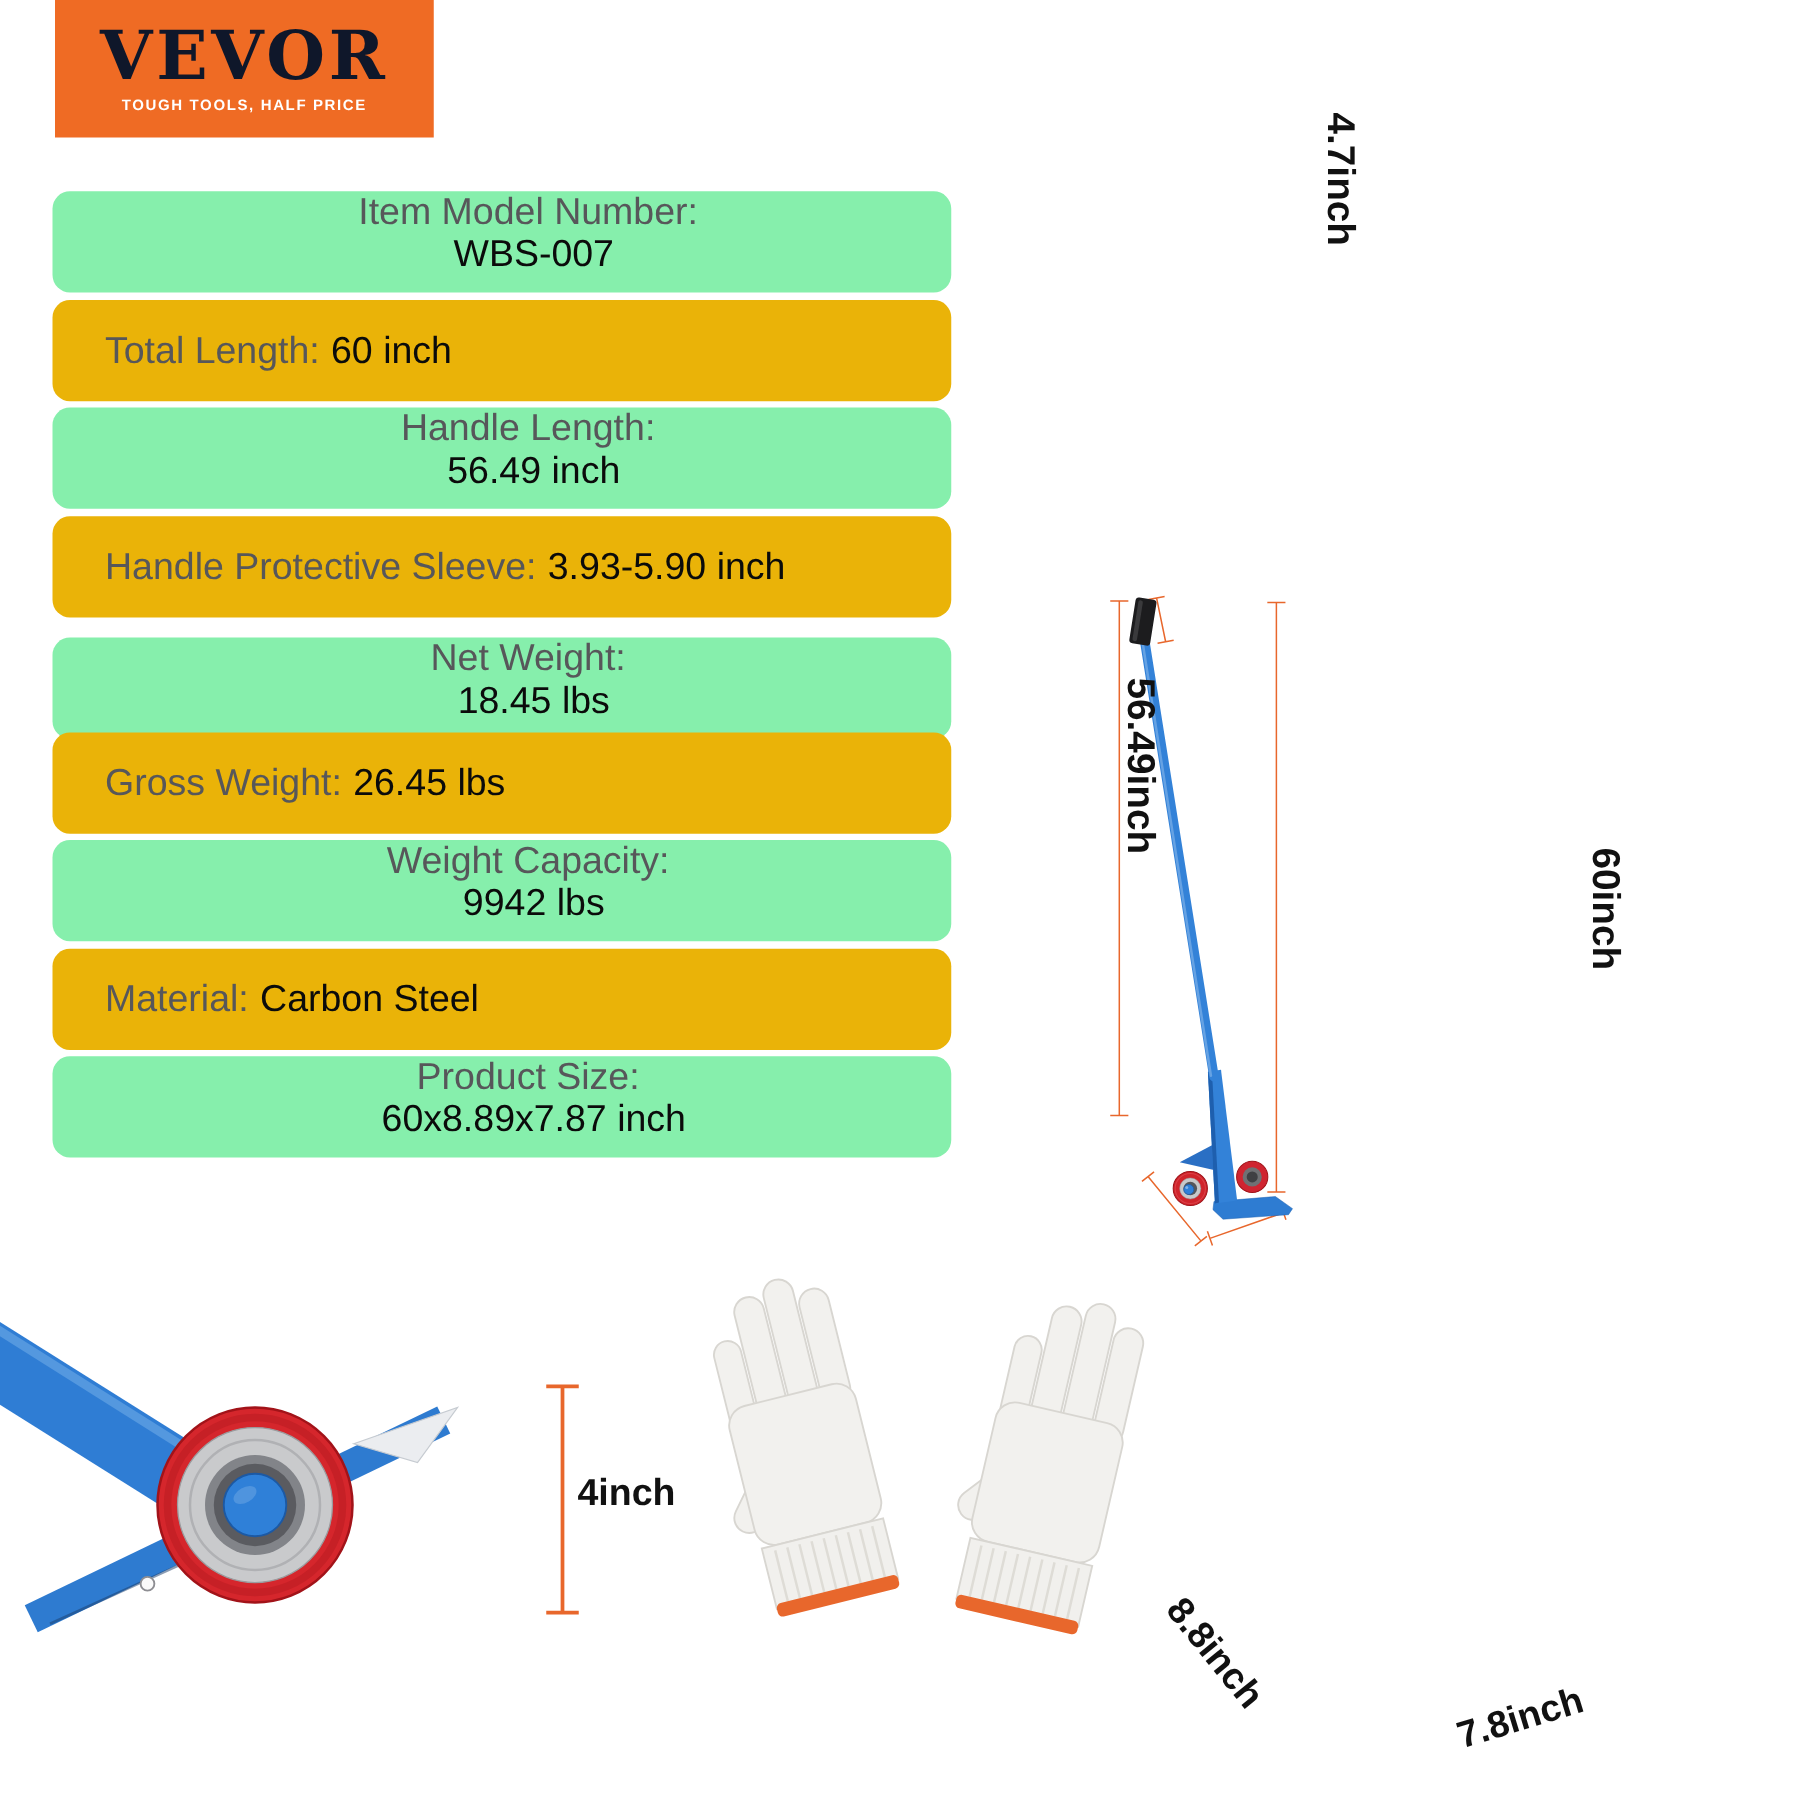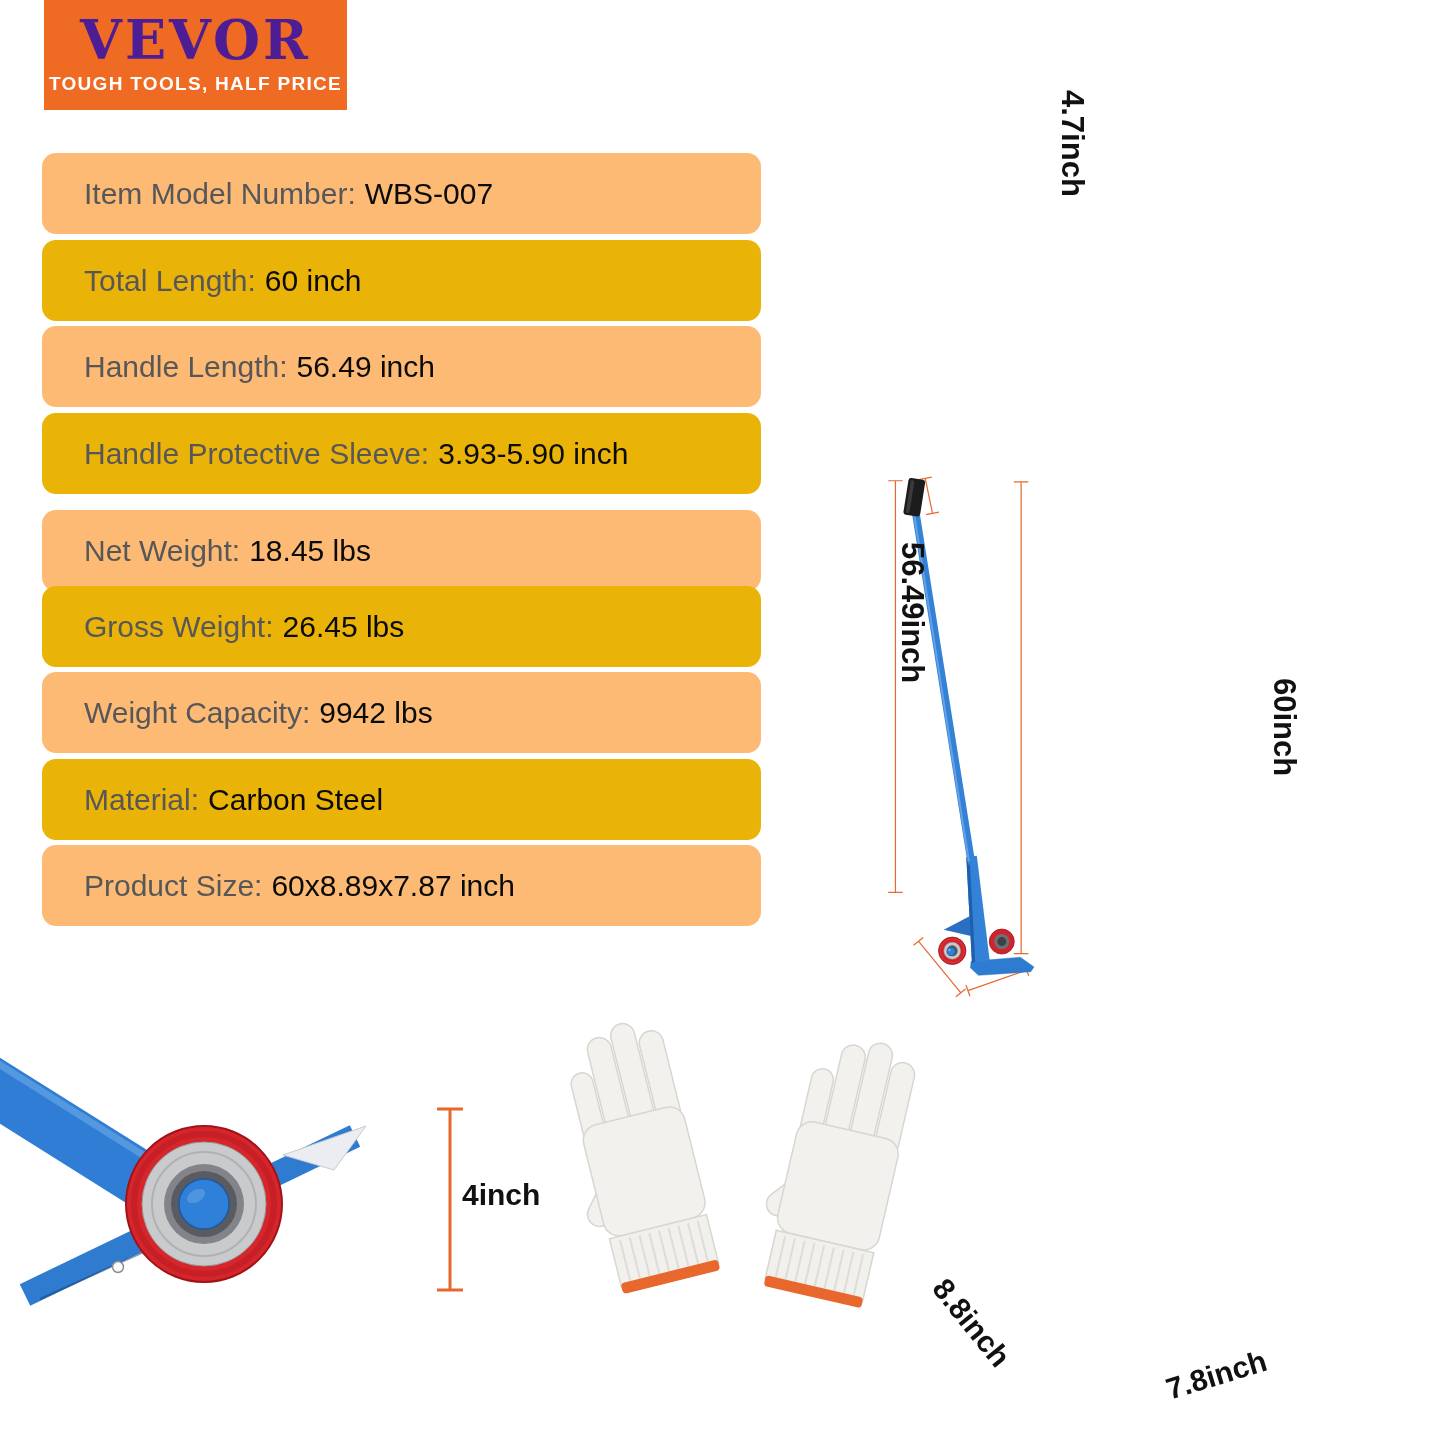--- a/index.html
+++ b/index.html
@@ -1,28 +1,28 @@
 <!DOCTYPE html>
 <html><head>
 <meta charset="utf-8">
 <style>
   html,body{margin:0;padding:0;background:#fff;}
   #page{position:relative;width:1445px;height:1445px;background:#ffffff;overflow:hidden;
         font-family:"Liberation Sans",sans-serif;}
   
   .logo{position:absolute;left:44px;top:0;width:303px;height:110px;background:#EF6B24;
         display:flex;flex-direction:column;align-items:center;justify-content:center;}
-  .logo .brand{color:#4c1d95;font-family:"DejaVu Serif",serif;font-weight:bold;
+  .logo .brand{color:#0f172a;font-family:"DejaVu Serif",serif;font-weight:bold;
         font-size:54px;letter-spacing:3px;line-height:1;margin-top:-2px;}
-  .logo .tagline{color:#fff;font-weight:bold;font-size:19px;letter-spacing:1.3px;margin-top:6px;}
+  .logo .tagline{color:#fff;font-weight:bold;font-size:12px;letter-spacing:1.3px;margin-top:6px;}
   
   .spec-row{position:absolute;left:42px;width:719px;height:81px;border-radius:14px;
         display:flex;align-items:center;padding-left:42px;box-sizing:border-box;
         font-size:30px;}
-  .spec-row.dark{background:#fdba74;}
+  .spec-row.dark{background:#86efac;flex-direction:column;}
   .spec-row.light{background:#eab308;}
   .spec-label{color:#57575A;}
   .spec-value{color:#0B0B0B;font-weight:normal;margin-left:9px;}
   
   .dim-label{position:absolute;color:#111;font-weight:bold;font-size:30px;white-space:nowrap;}
   .vlabel{writing-mode:vertical-rl;font-size:31px;}
   .rot{transform-origin:0 0;}
   svg{position:absolute;}
 </style>
 </head>

